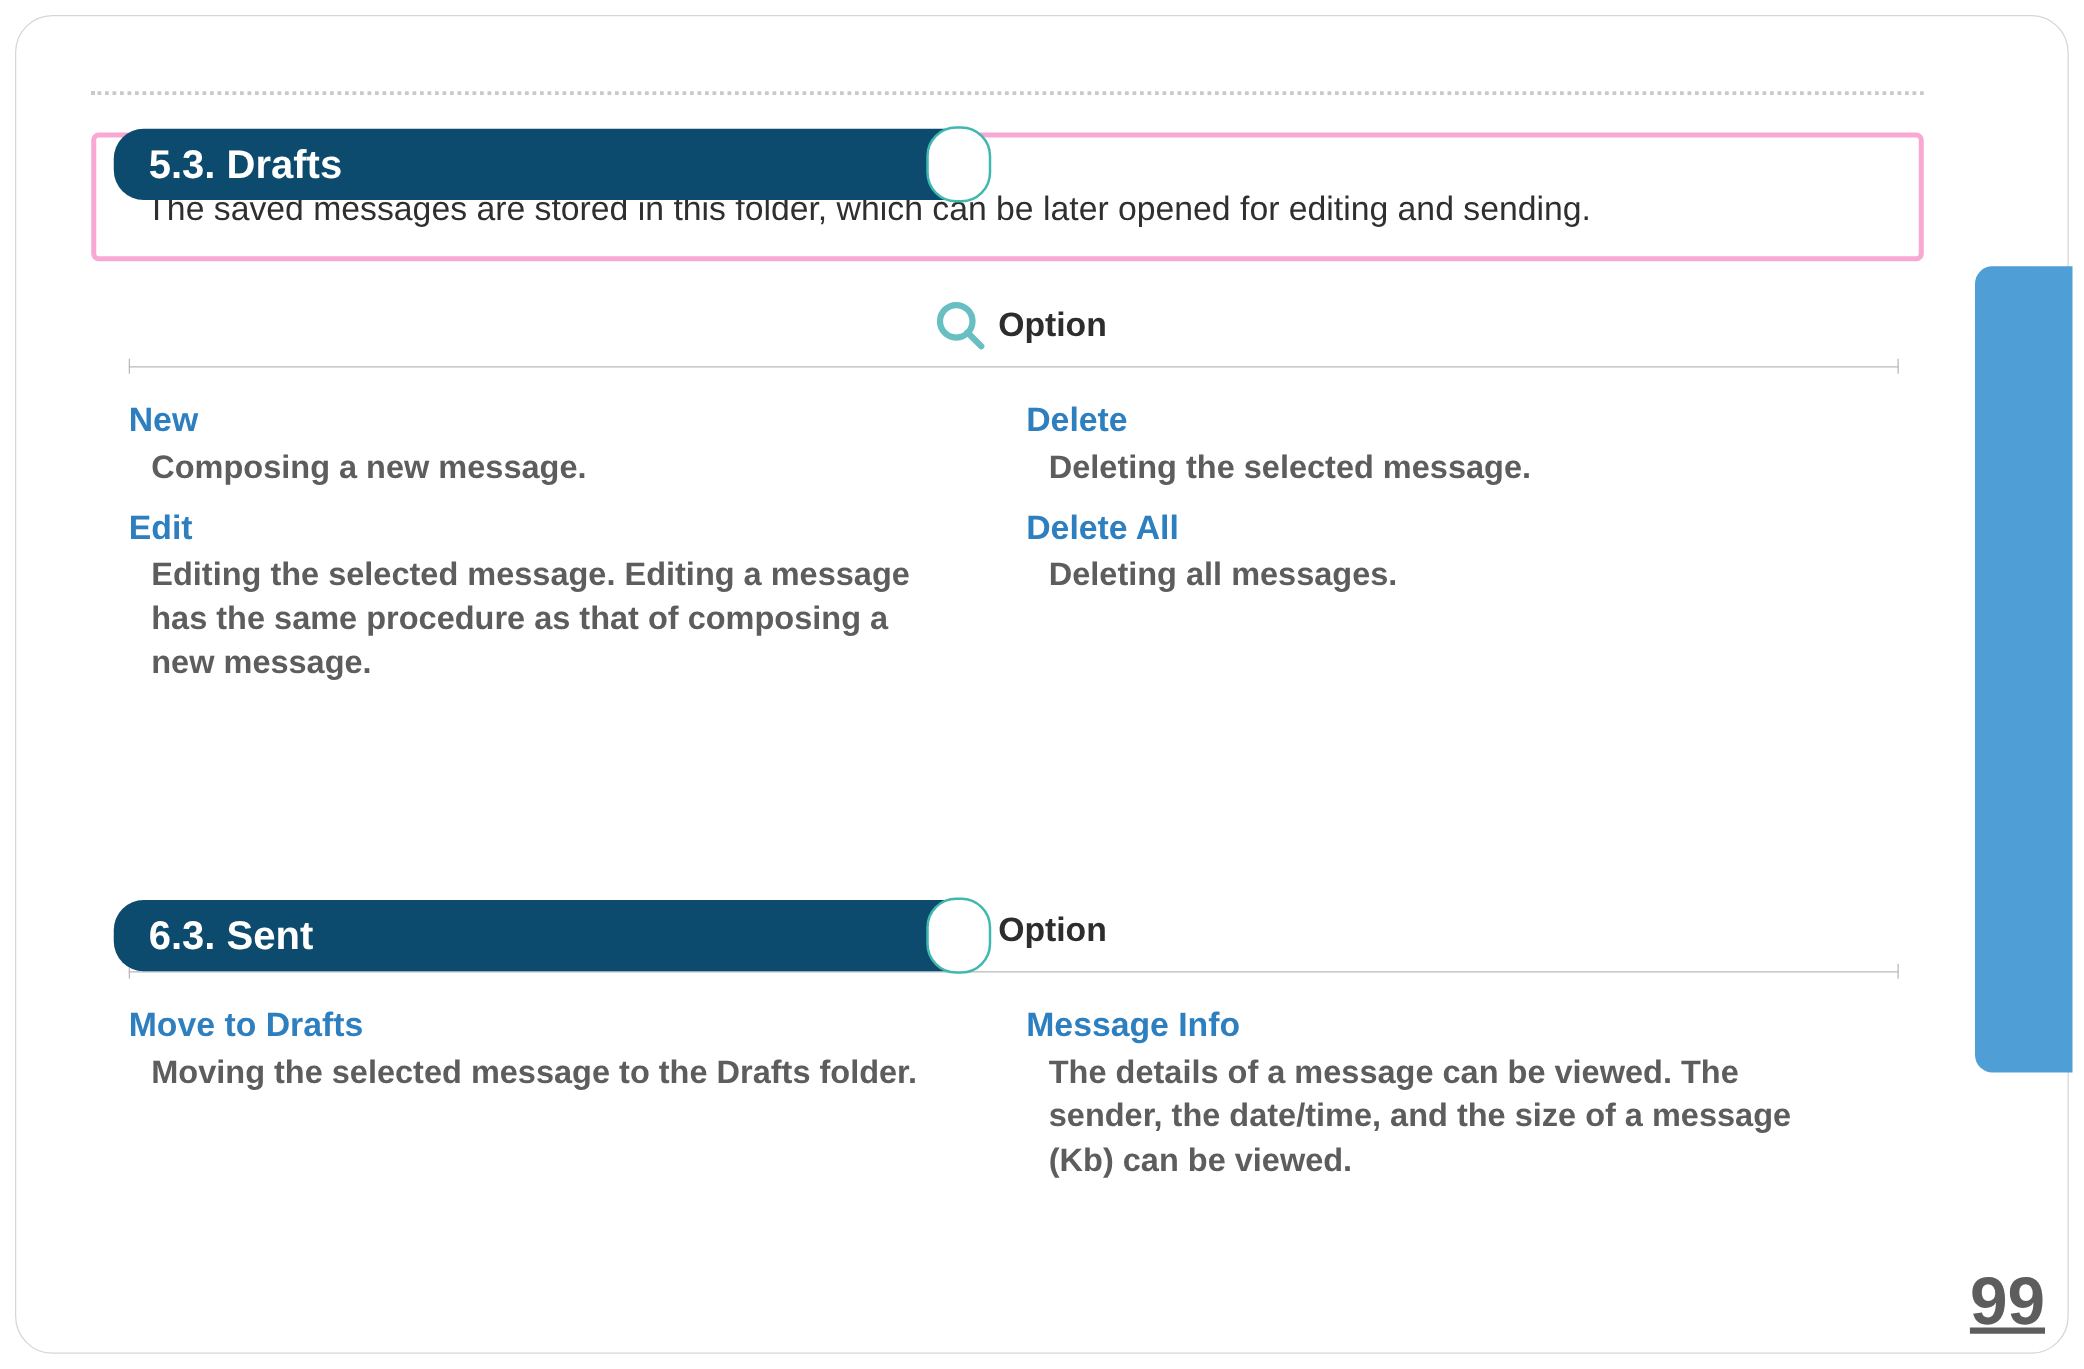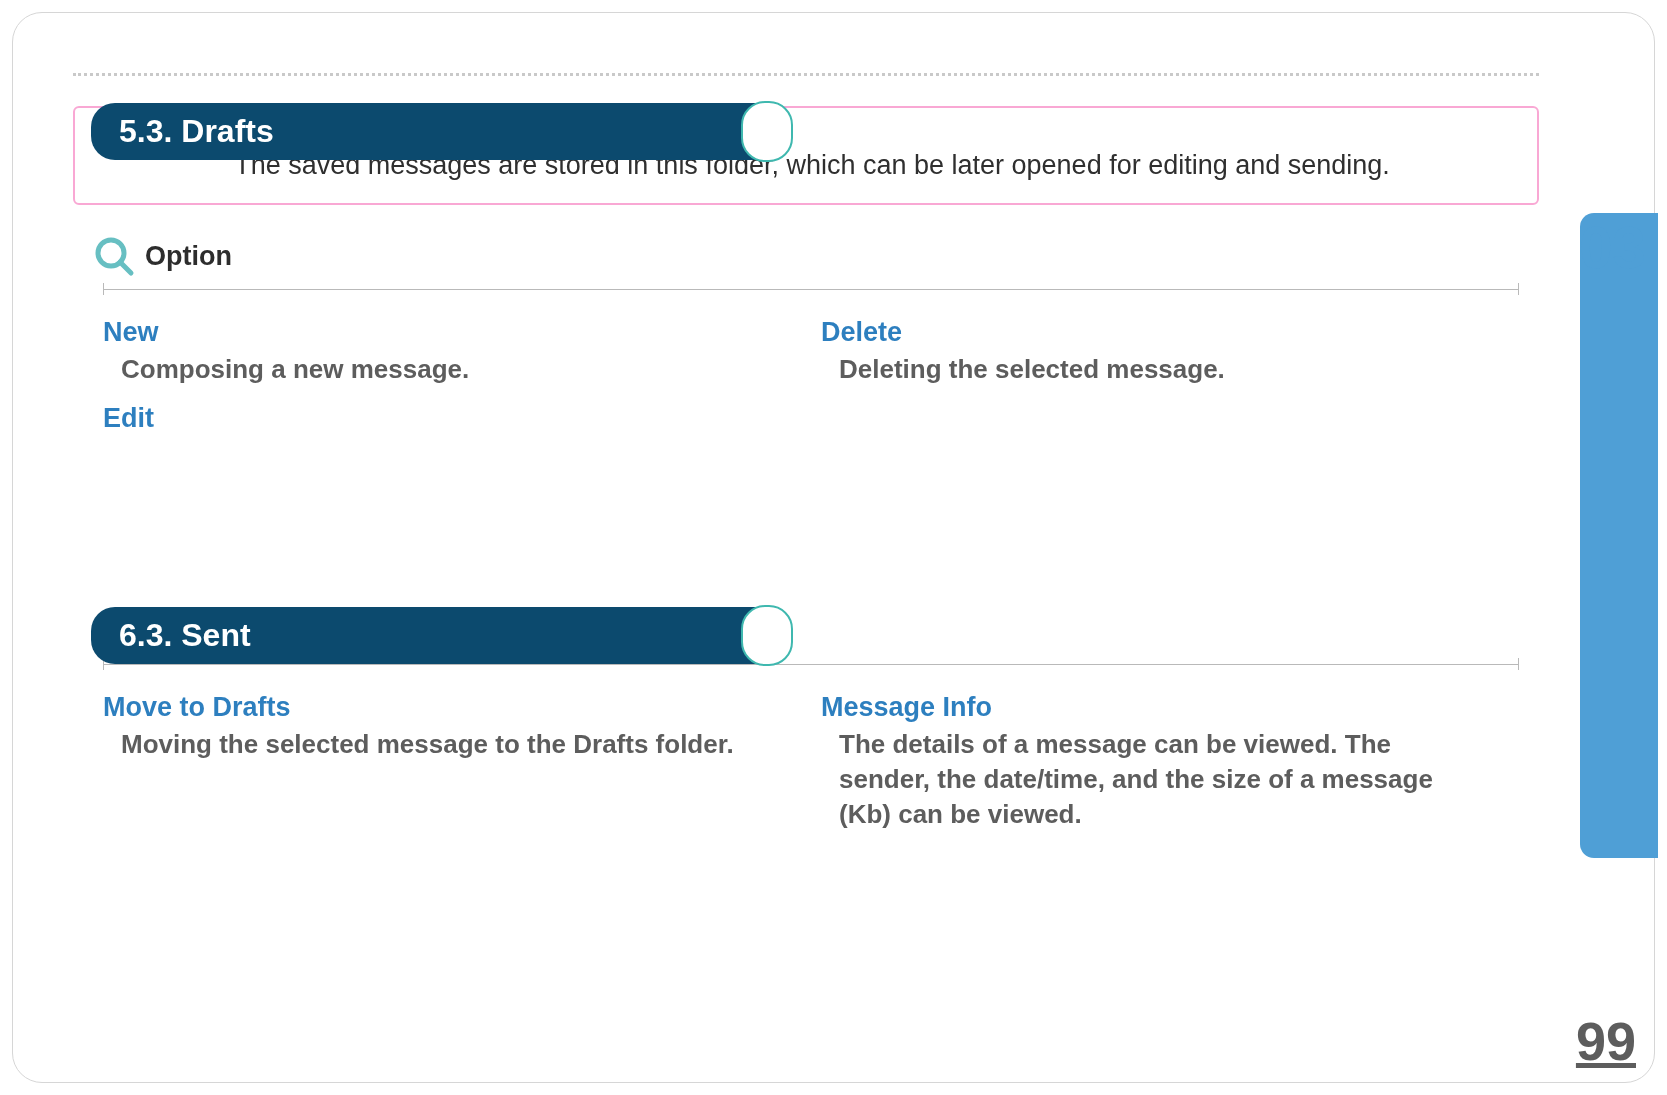--- a/index.html
+++ b/index.html
@@ -70,26 +70,25 @@
     font-weight: 700;
     color: #5d5d5d;
     text-decoration: underline;
   }
   
   .section {
     position: relative;
     margin-bottom: 50px;
   }
   .section-box {
-    border: 2px solid #f9a8d4;
+    border: 4px solid #f9a8d4;
     border-radius: 6px;
     padding: 42px 28px 22px 40px;
     position: relative;
     margin-top: 26px;
-    text-align: center;
   }
   .section-title-pill {
     position: absolute;
     top: -3px;
     left: 18px;
     background: #0c4a6e;
     color: #fff;
     font-size: 32px;
     font-weight: 700;
     padding: 10px 40px 10px 28px;
@@ -111,20 +110,21 @@
   .section-body {
     font-size: 27px;
     color: #2f2f2f;
   }
   .section-body b { font-weight: 700; }
   
   .option-row {
     display: flex;
     align-items: center;
     margin: 30px 0 8px 20px;
+    justify-content: center;
   }
   .option-icon {
     width: 42px;
     height: 42px;
     position: relative;
     margin-right: 10px;
   }
   .option-icon svg { display: block; }
   .option-label {
     font-size: 27px;
@@ -217,26 +217,32 @@
         </div>
 
       <div class="options-grid">
         <div class="options-col">
           <div class="opt-item">
             <div class="opt-title">New</div>
             <div class="opt-desc">Composing a new message.</div>
           </div>
           <div class="opt-item">
             <div class="opt-title">Edit</div>
+            <div class="opt-desc">Editing the selected message.
+Editing a message has the same procedure as that of composing a new message.</div>
           </div>
         </div>
         <div class="options-col">
           <div class="opt-item">
             <div class="opt-title">Delete</div>
             <div class="opt-desc">Deleting the selected message.</div>
+          </div>
+          <div class="opt-item">
+            <div class="opt-title">Delete All</div>
+            <div class="opt-desc">Deleting all messages.</div>
           </div>
         </div>
       </div>
     </div>
 
     <div style="height:80px"></div>
 
     <div class="section">
       <div class="section-title-pill">
         <span>6.3. Sent</span>

